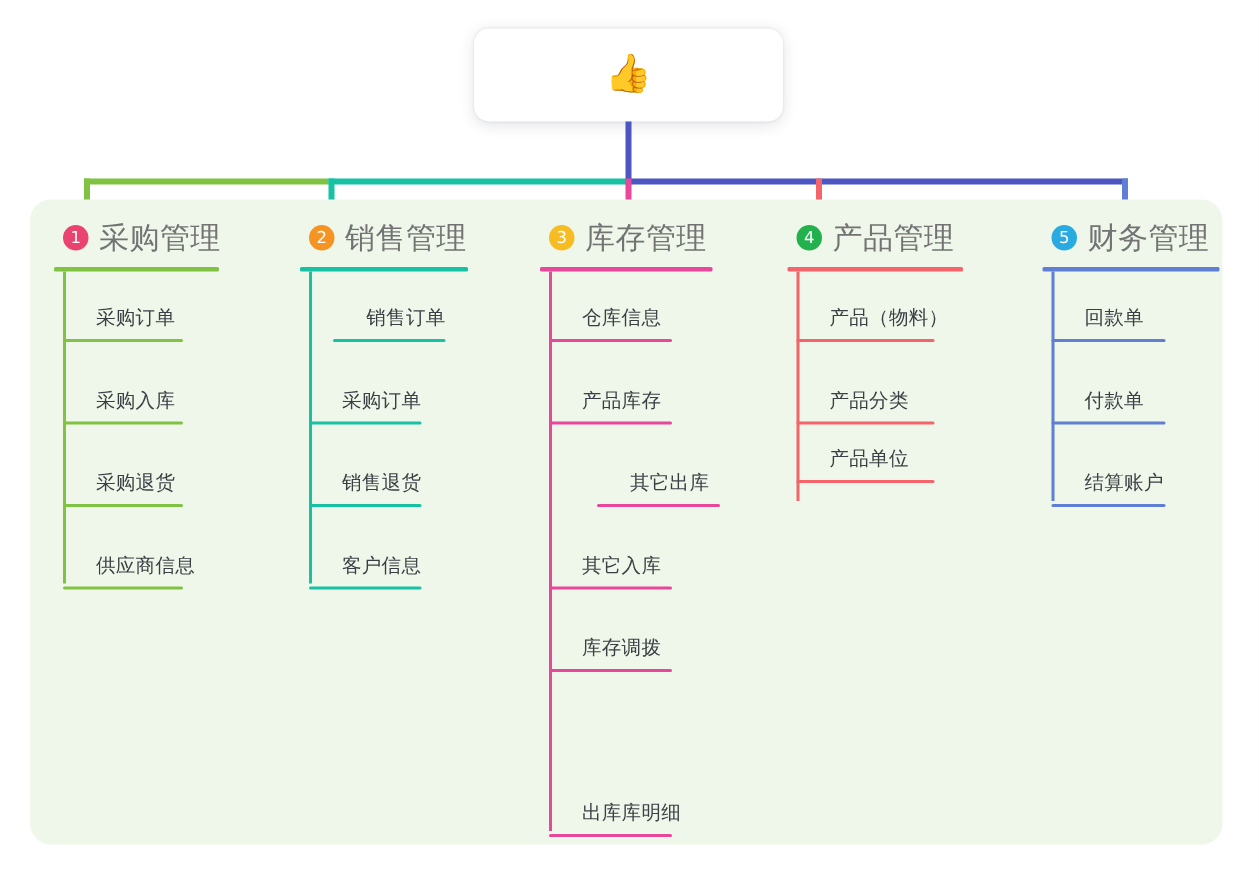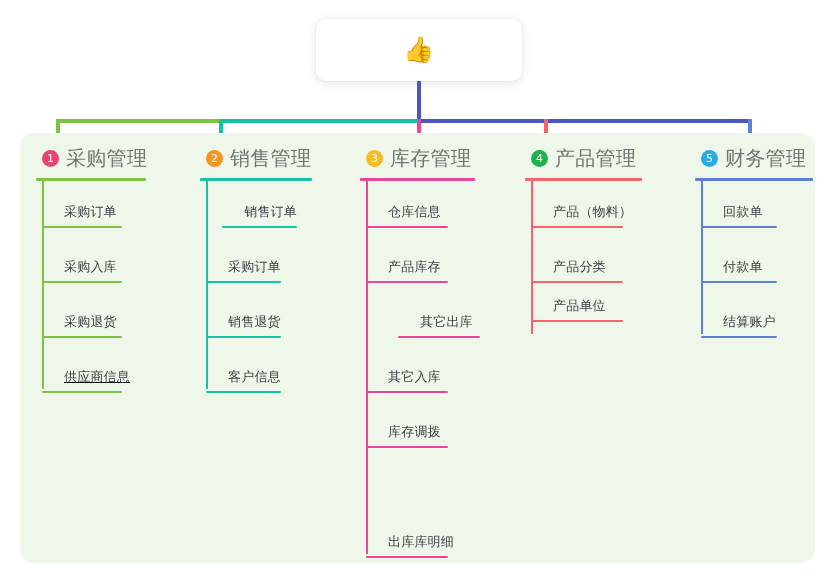--- a/index.html
+++ b/index.html
@@ -171,21 +171,21 @@
             <div class="leaf-rule" style="width: 80px; background: rgb(128, 195, 66);"></div>
           </div>
           <div class="leaf" style="top: 77px; left: 6px;">
             <div class="leaf-label">采购入库</div>
             <div class="leaf-rule" style="width: 80px; background: rgb(128, 195, 66);"></div>
           </div>
           <div class="leaf" style="top: 132px; left: 6px;">
             <div class="leaf-label">采购退货</div>
             <div class="leaf-rule" style="width: 80px; background: rgb(128, 195, 66);"></div>
           </div>
-          <div class="leaf" style="top: 187px; left: 6px; text-decoration: underline;">
+          <div class="leaf" style="top: 187px; left: 6px;">
             <div class="leaf-label">供应商信息</div>
             <div class="leaf-rule" style="width: 80px; background: rgb(128, 195, 66);"></div>
           </div>
         </div>
       </div>
       <div class="column" style="left: 200px; top: 145px;">
         <div class="col-head">
           <span class="badge" style="background: rgb(245, 147, 35);">2</span>
           <span class="col-title">销售管理</span>
         </div>

